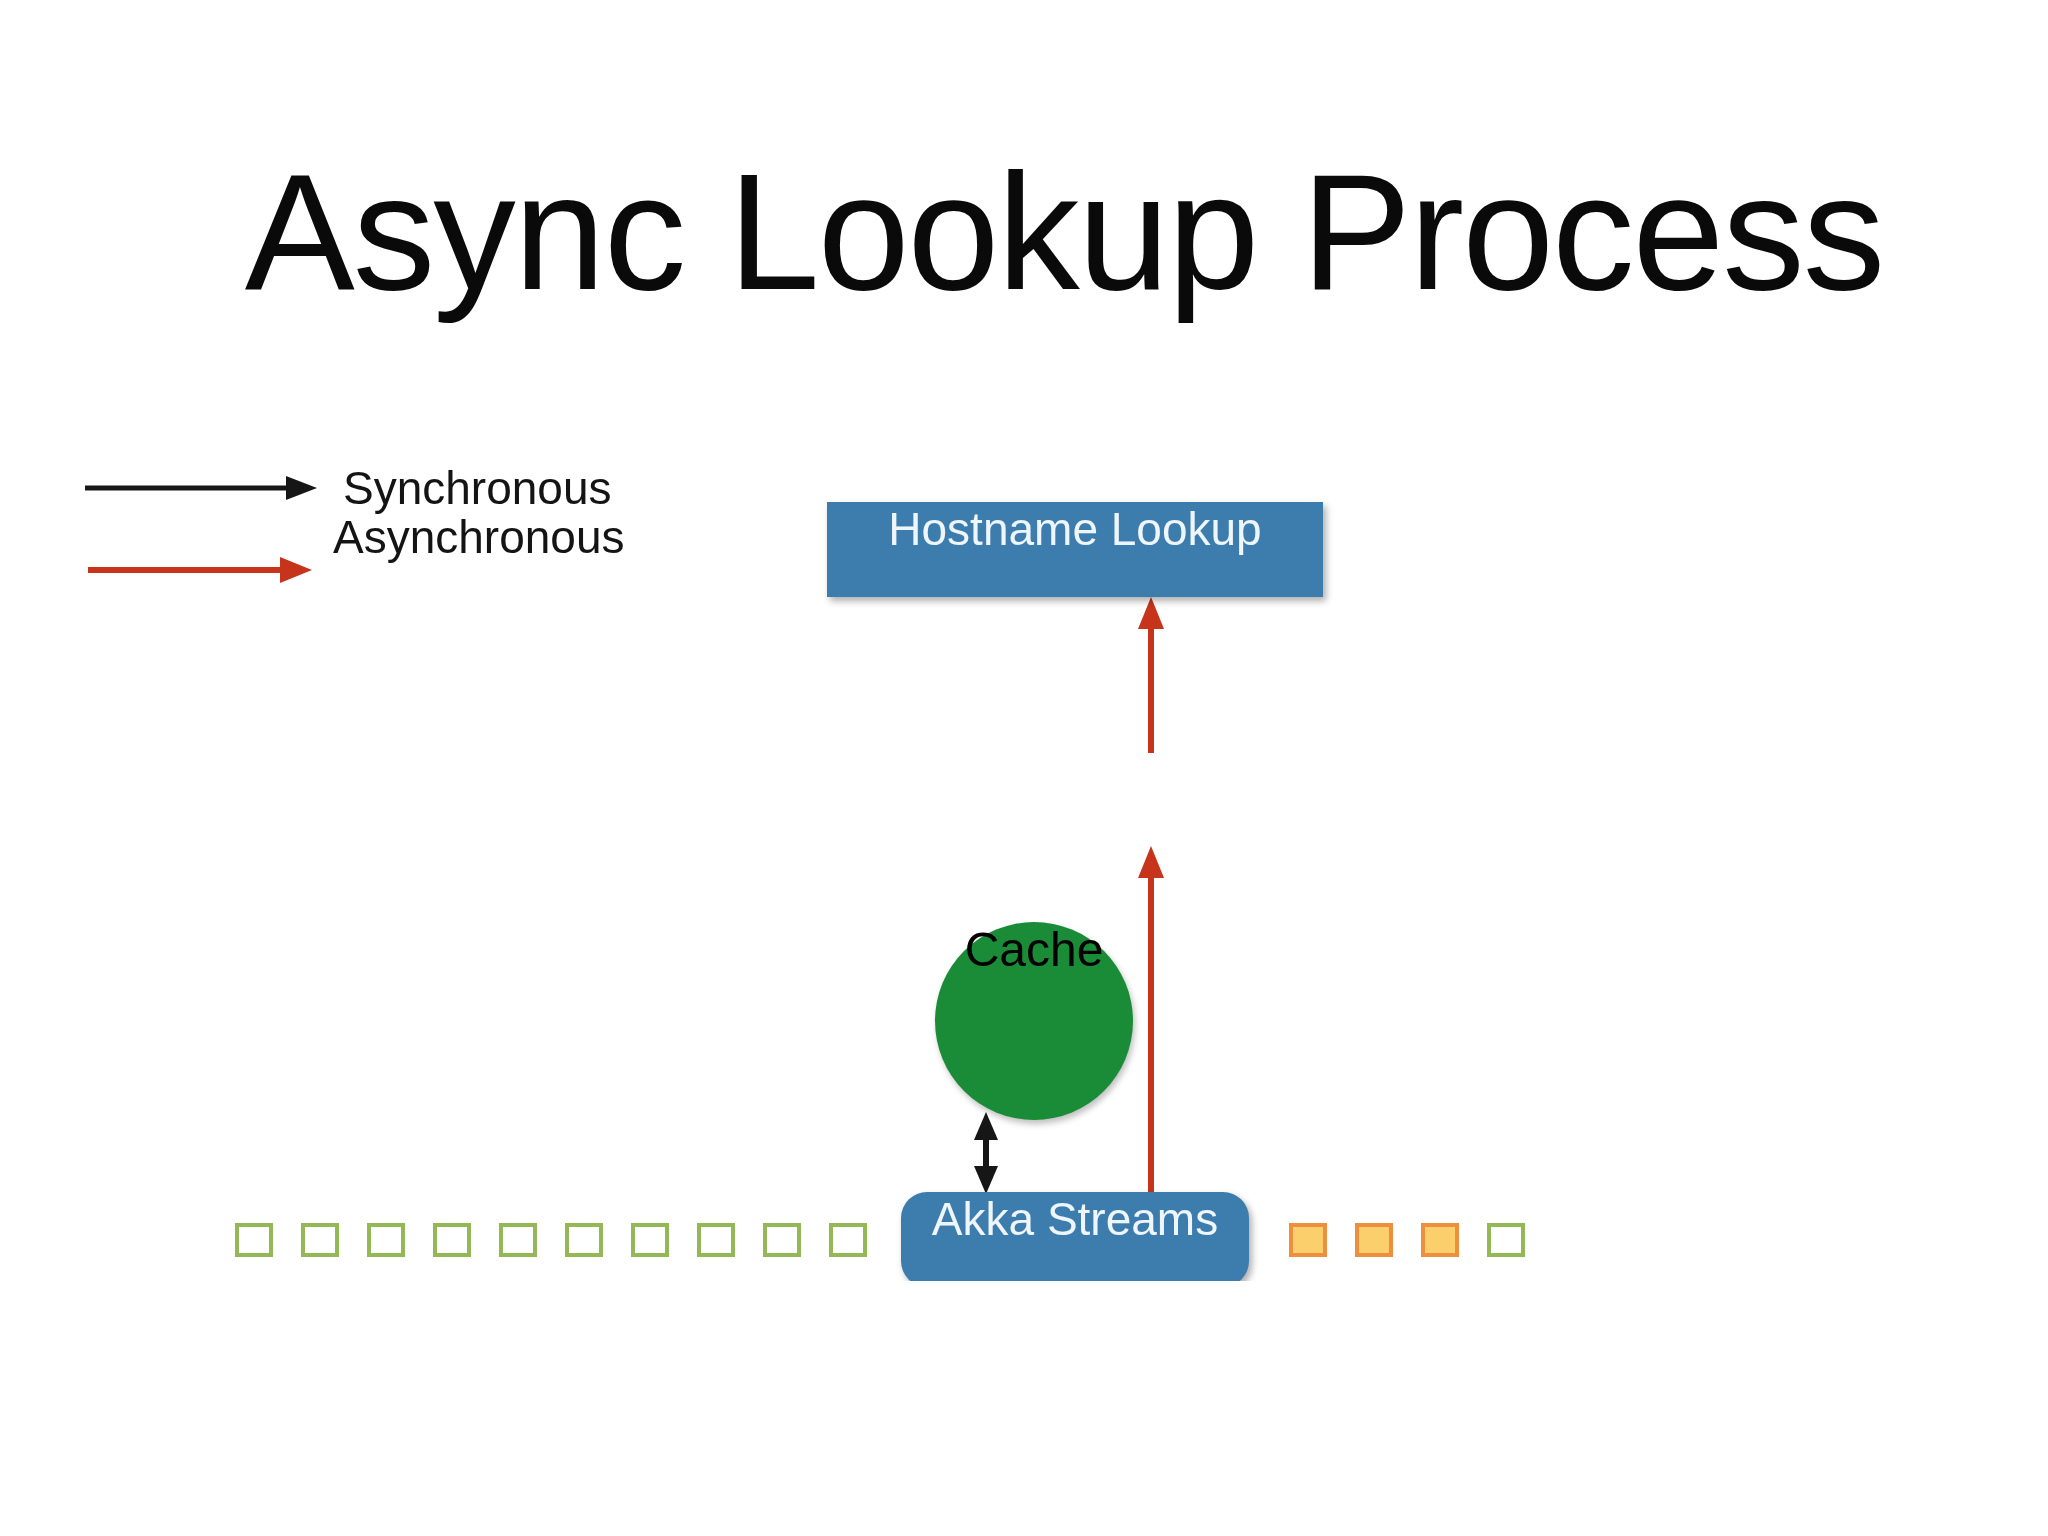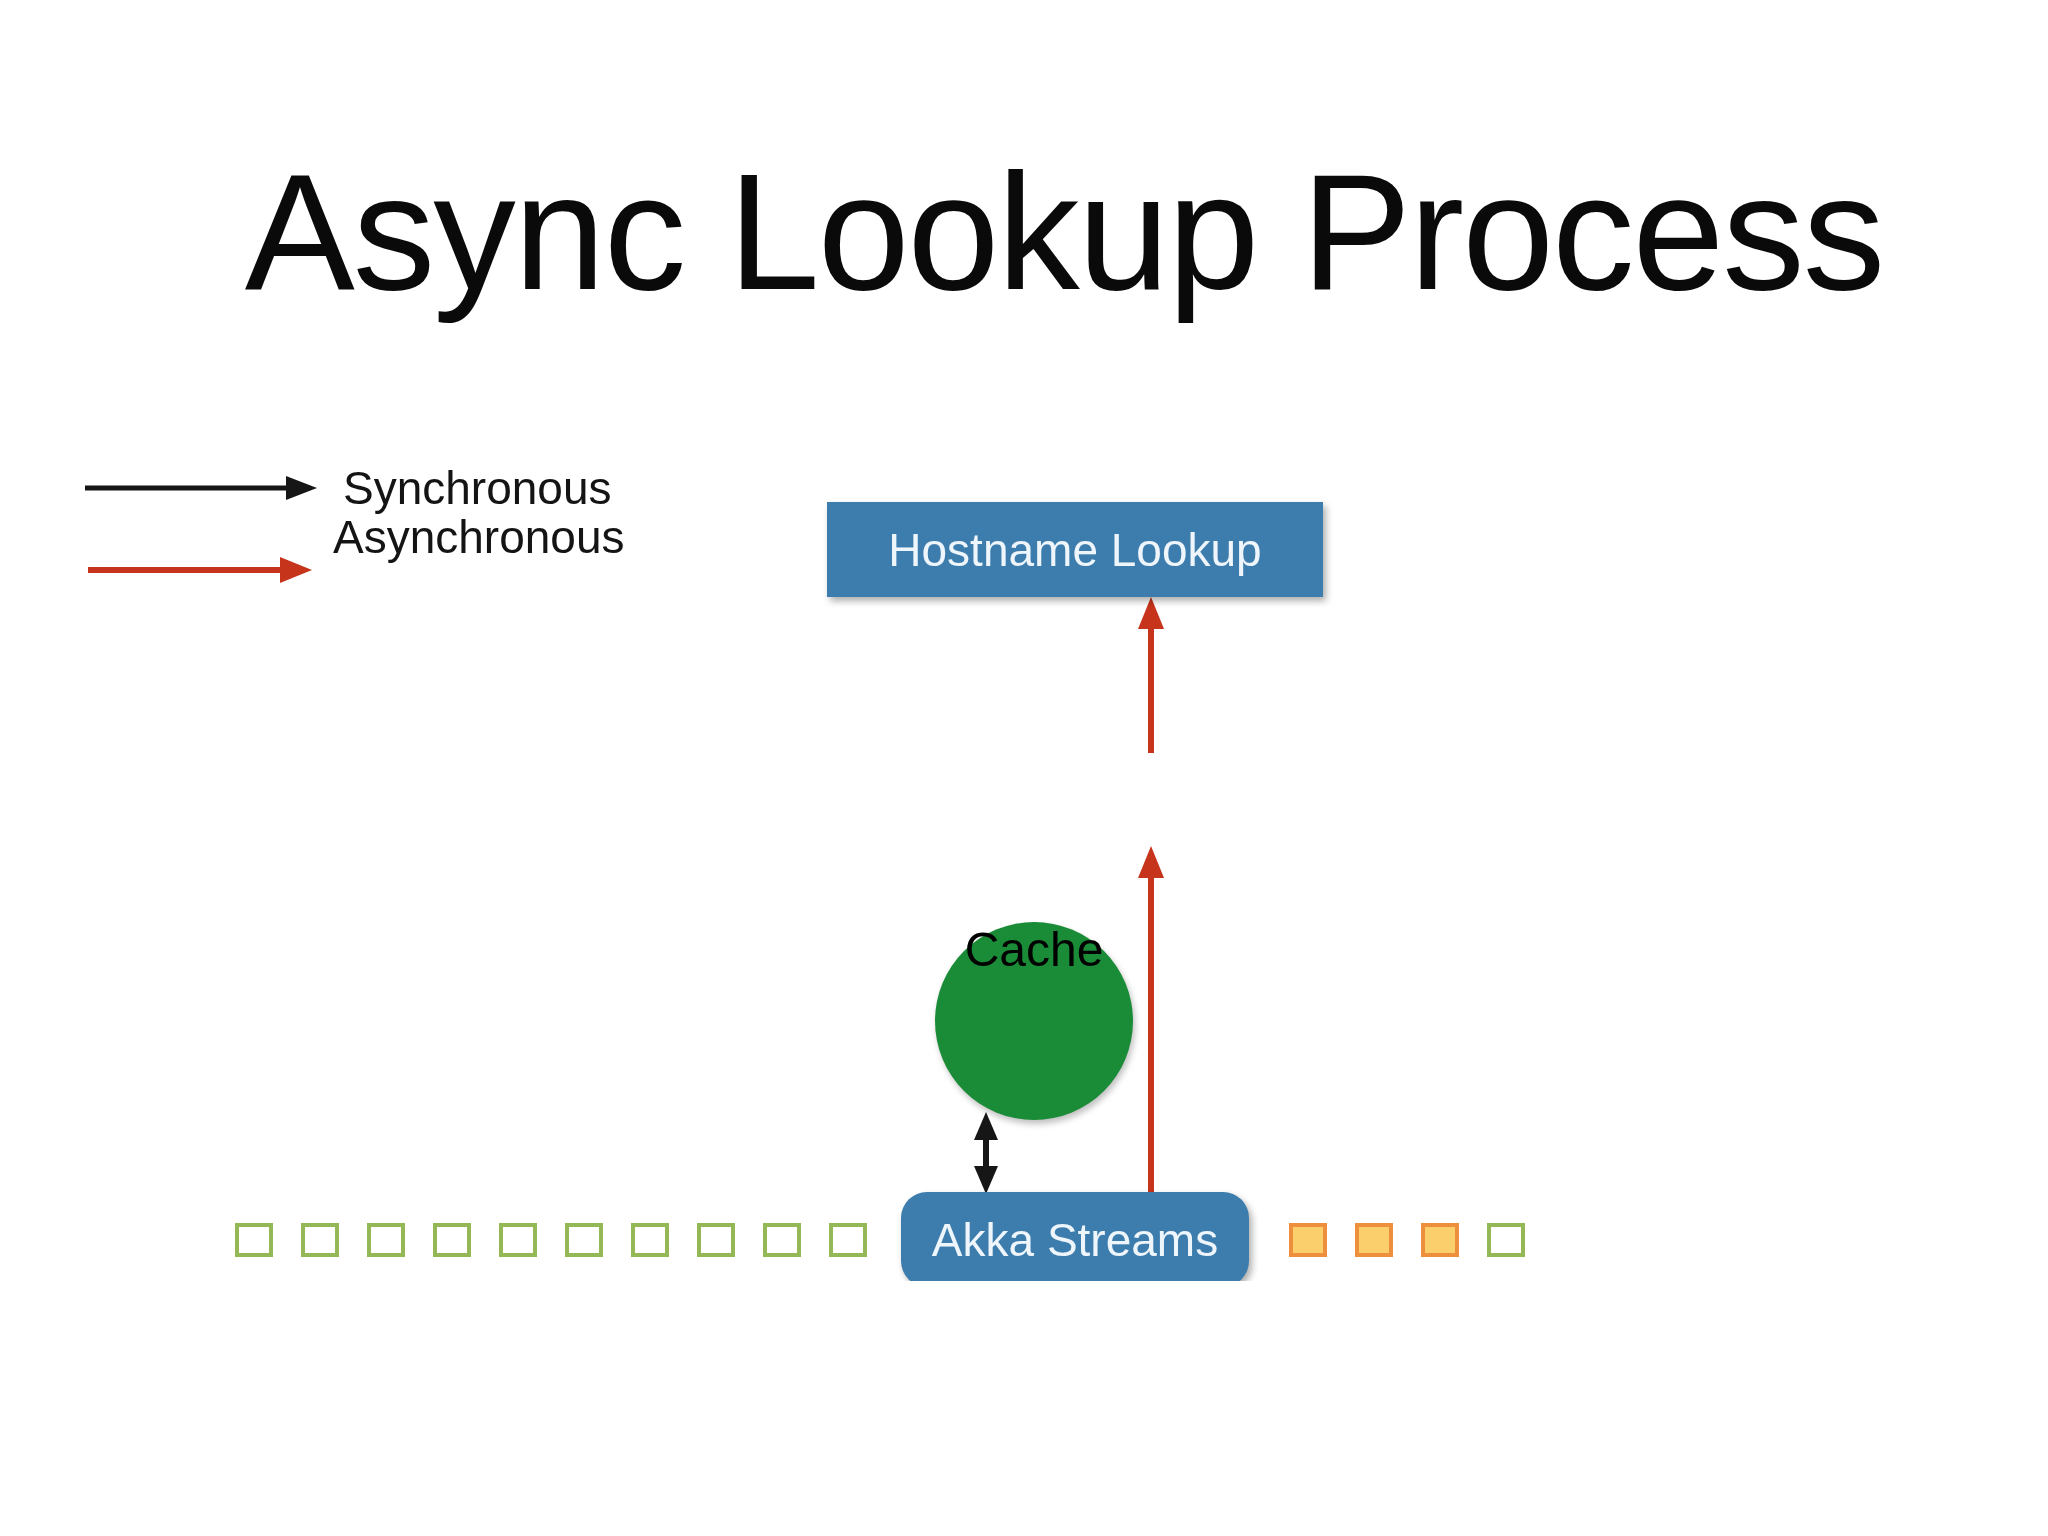--- a/index.html
+++ b/index.html
@@ -28,21 +28,21 @@
     line-height:50px;
     color:#141414;
     white-space:nowrap;
   }
   .legend-sync{left:303px;top:463px;}
   .legend-async{left:293px;top:512px;}
   .node-box{
     position:absolute;
     background:var(--box-blue,#3d7dad);
     box-shadow:3px 4px 7px rgba(0,0,0,0.32);
-    display:flex;align-items:center;justify-content:center;
+    display:flex;align-items:flex-start;justify-content:center;
     color:#eef5fb;
     font-size:46px;
     white-space:nowrap;
   }
   .box-hostname{left:787px;top:502px;width:496px;height:95px;}
   .box-cluster {left:838px;top:753px;width:395px;height:94px;}
   .box-akka    {left:861px;top:1192px;width:348px;height:95px;border-radius:26px;}
   .cache-circle{
     position:absolute;
     left:895px;top:922px;width:198px;height:198px;

